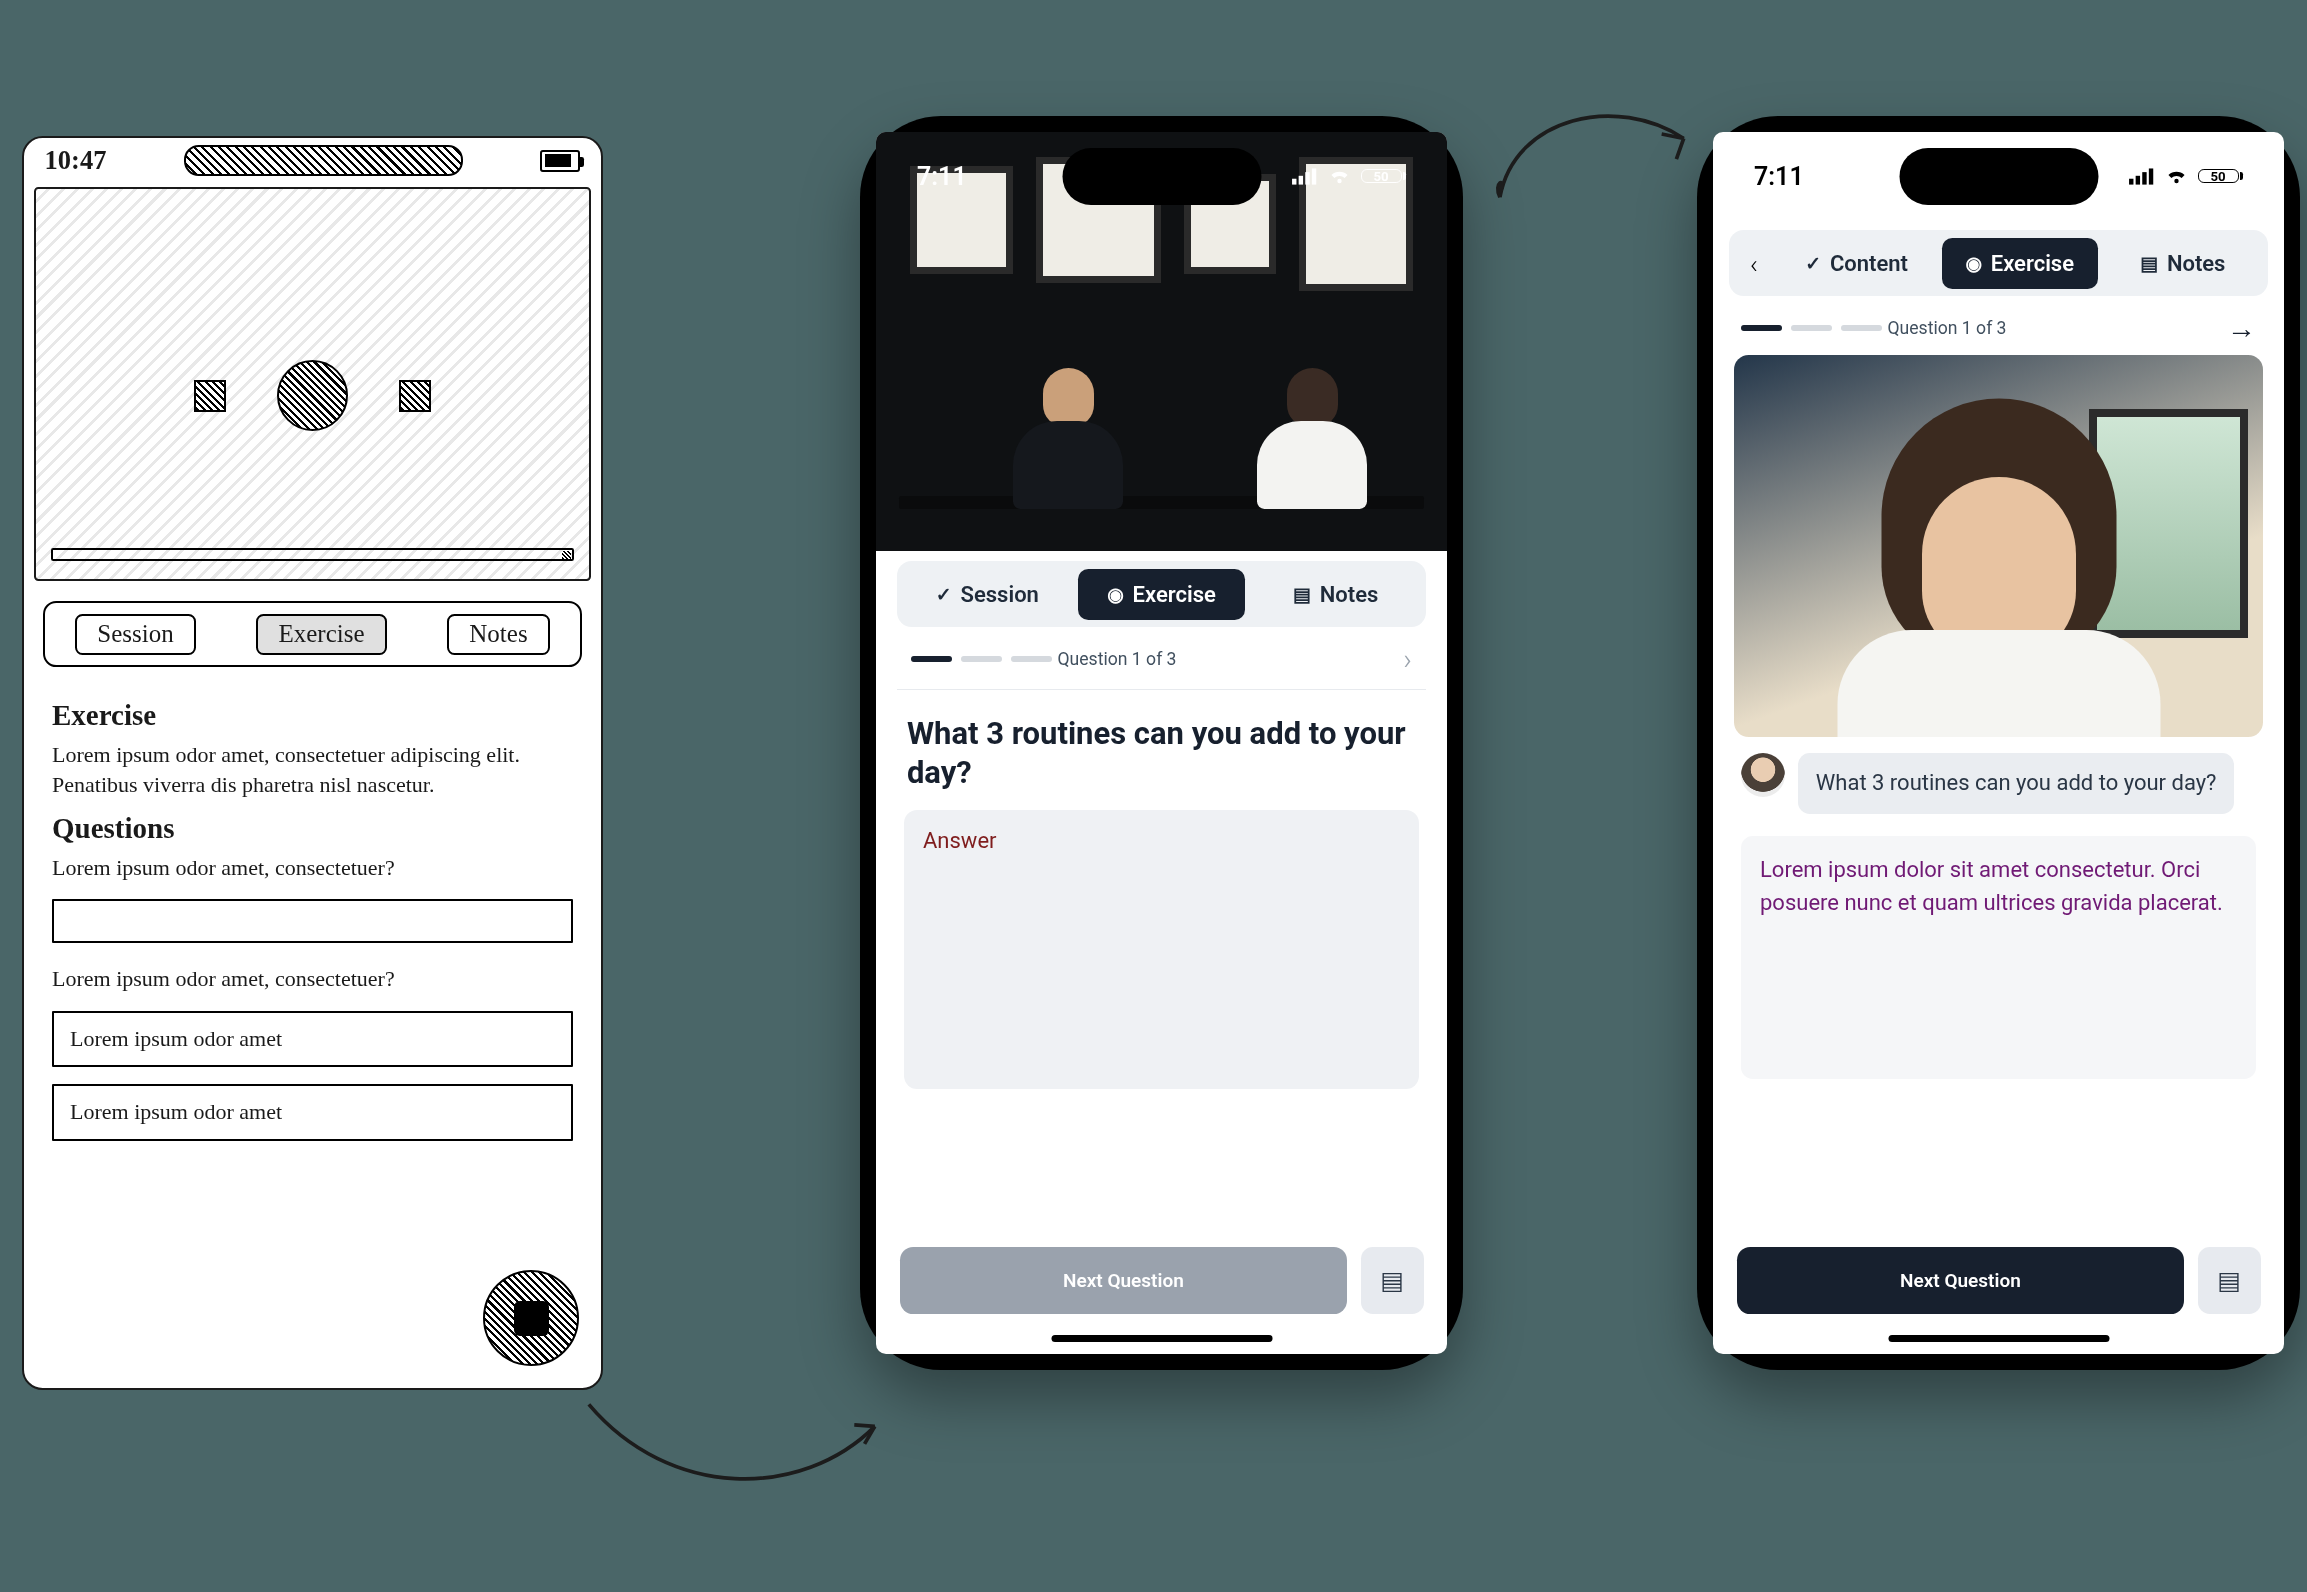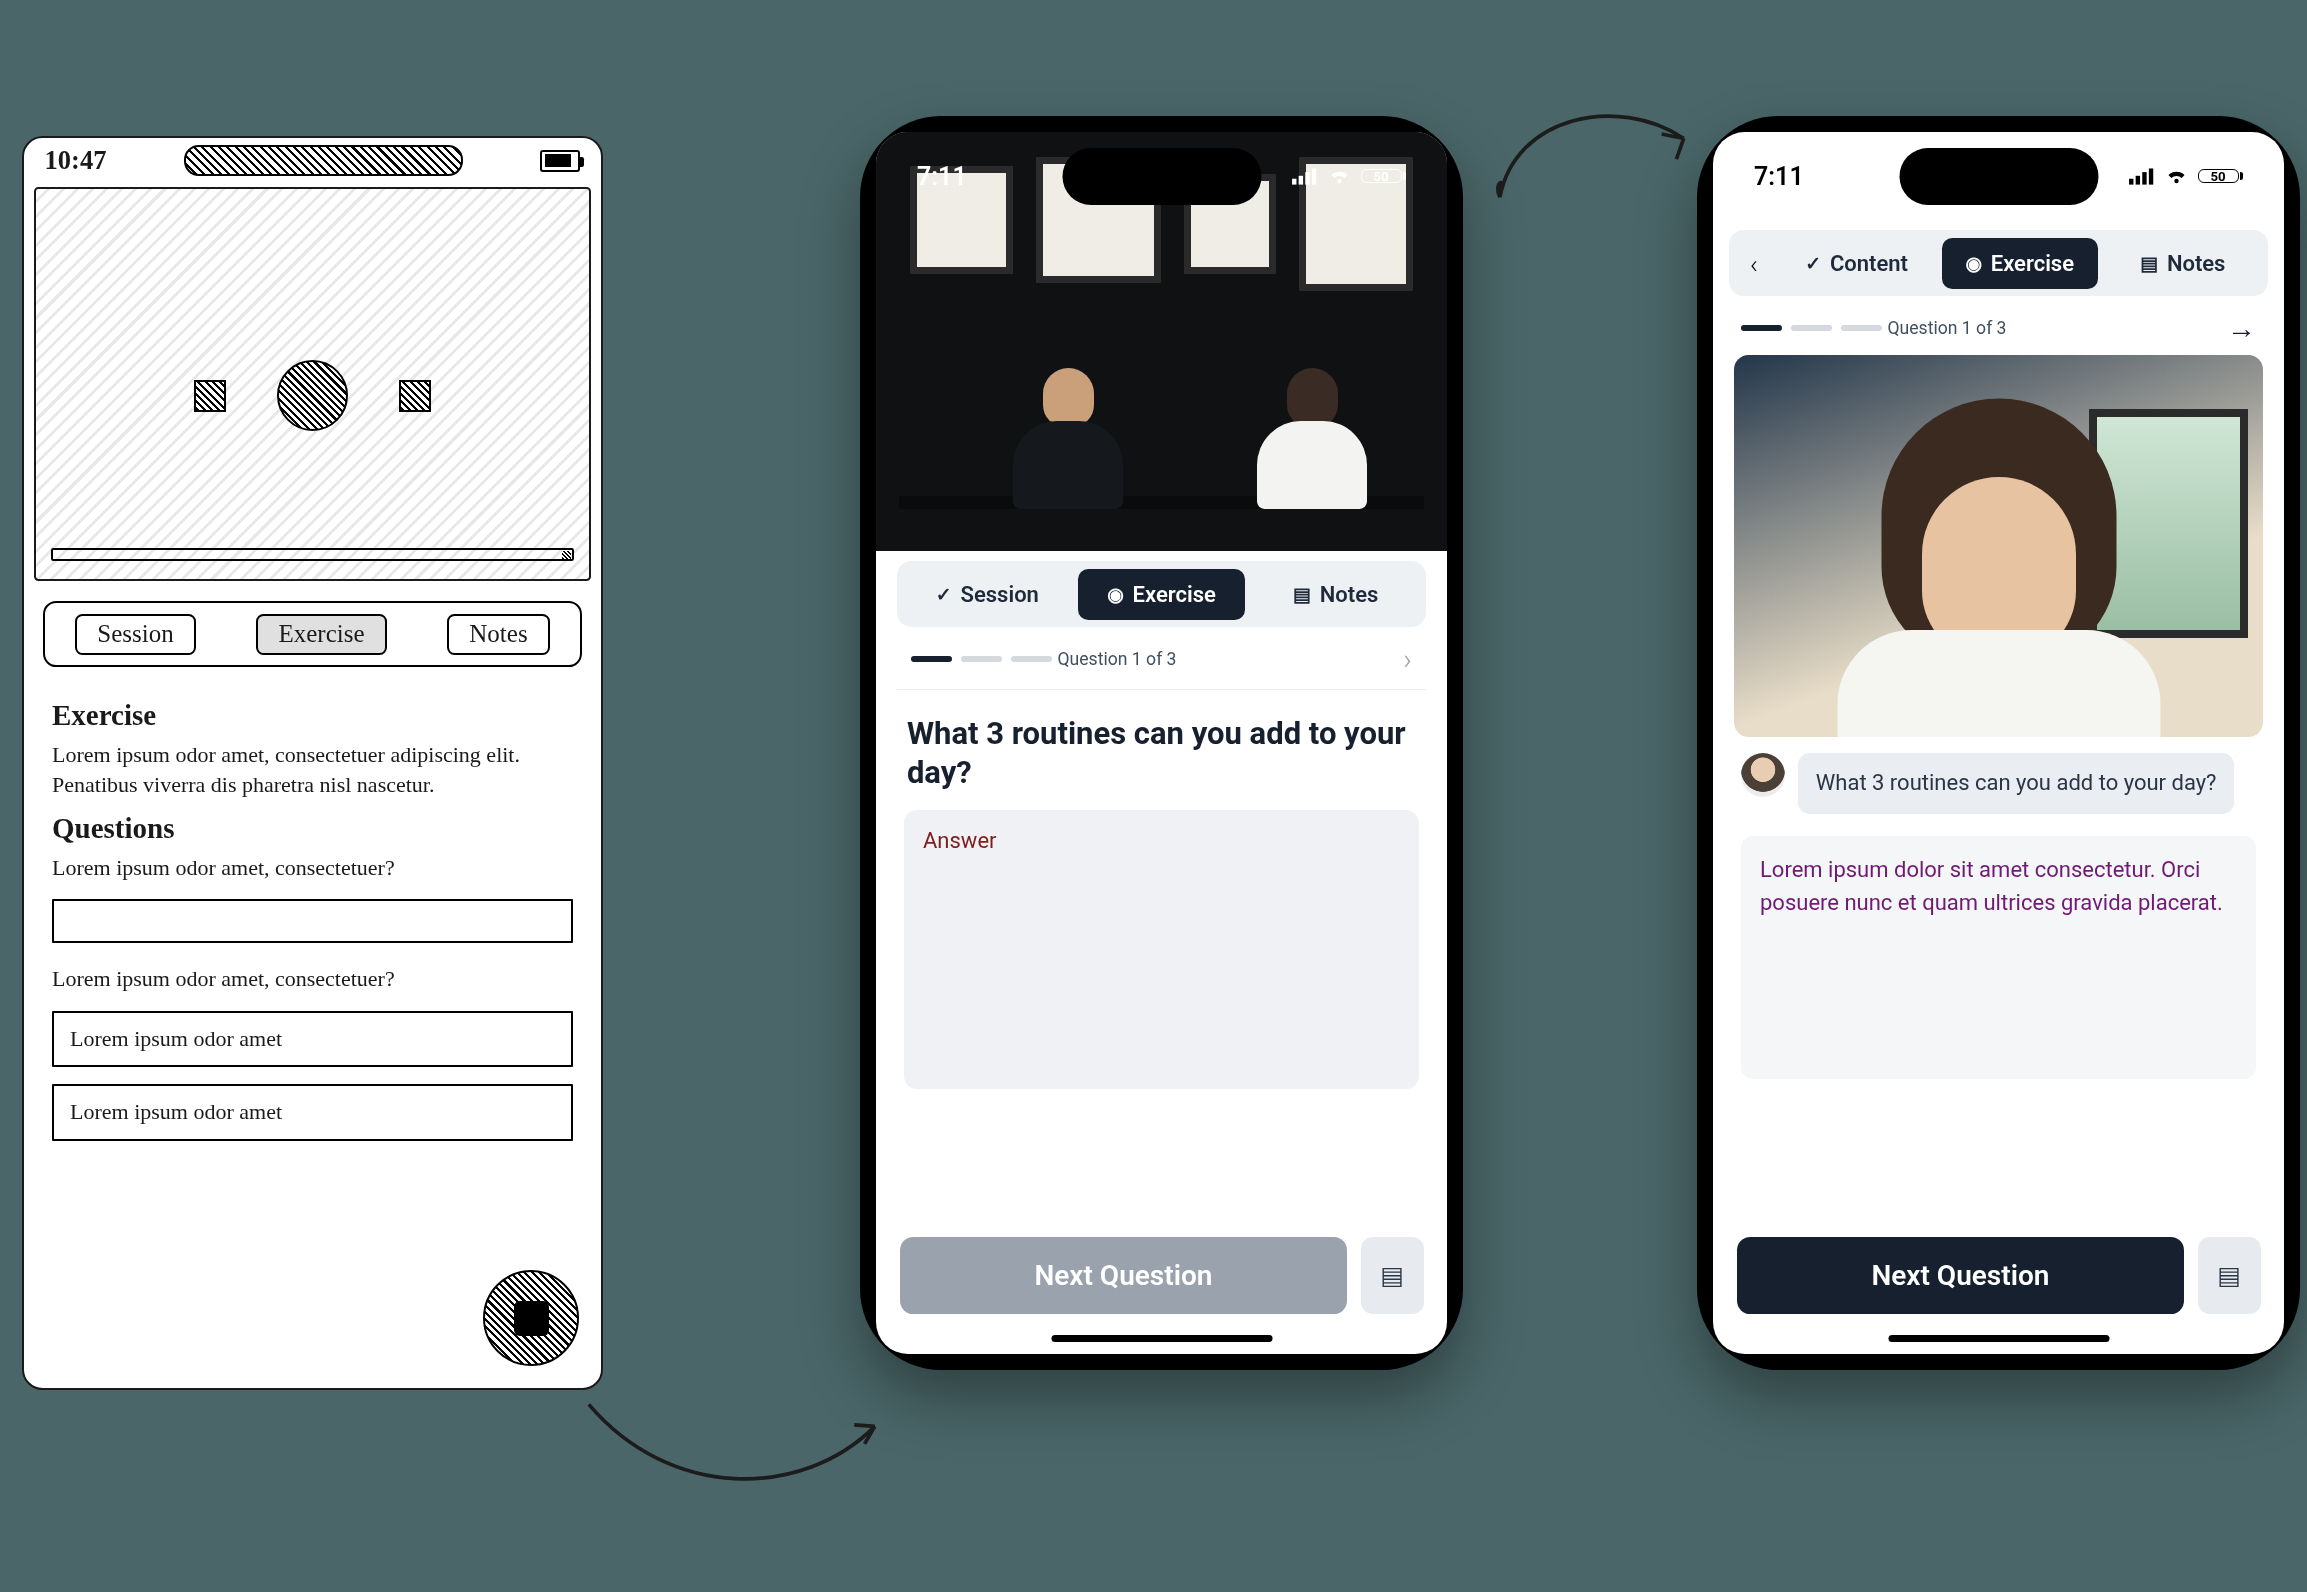--- a/index.html
+++ b/index.html
@@ -99,21 +99,21 @@
     width: 603px; height: 1254px;
     background: #000;
     border-radius: 81px;
     padding: 16px;
     box-shadow: 0 29px 59px rgba(0,0,0,.35);
   }
   .phone.mid { left: 860px; top: 116px; }
   .phone.right { left: 1697px; top: 116px; }
   .screen {
     width:100%; height:100%;
-    background:#fff; border-radius: 32px;
+    background:#fff; border-radius: 10px;
     overflow:hidden; position:relative;
     display:flex; flex-direction:column;
   }
   .dynamic-island {
     position:absolute; top:16px; left:50%; transform:translateX(-50%);
     width:199px; height:57px; background:#000; border-radius:37px; z-index:50;
   }
   .statusbar {
     height: 88px; flex:0 0 auto;
     display:flex; justify-content:space-between; align-items:center;
@@ -231,21 +231,21 @@
     margin-top:22px; background:#f5f6f8; border-radius:11.8px;
     padding:17.6px 19px; height:243px; font-size:22px; color:#701a75; line-height:1.5;
   }
 
   
   .footer {
     flex:0 0 auto; display:flex; gap:13.2px; padding: 14.7px 23.5px 40px;
   }
   .next-btn {
     flex:1; border-radius:13.2px; padding:22px 0;
-    font-size:28px; font-weight:600; text-align:center;
+    font-size:19px; font-weight:600; text-align:center;
   }
   .next-btn.disabled { background:#9aa2ad; color:#fff; }
   .next-btn.primary { background:#17202e; color:#fff; }
   .note-btn {
     width:63px; border-radius:11.8px; background:#e7eaef;
     display:flex; align-items:center; justify-content:center; font-size:25px; color:#2a3645;
   }
 
   
   .arrow {

